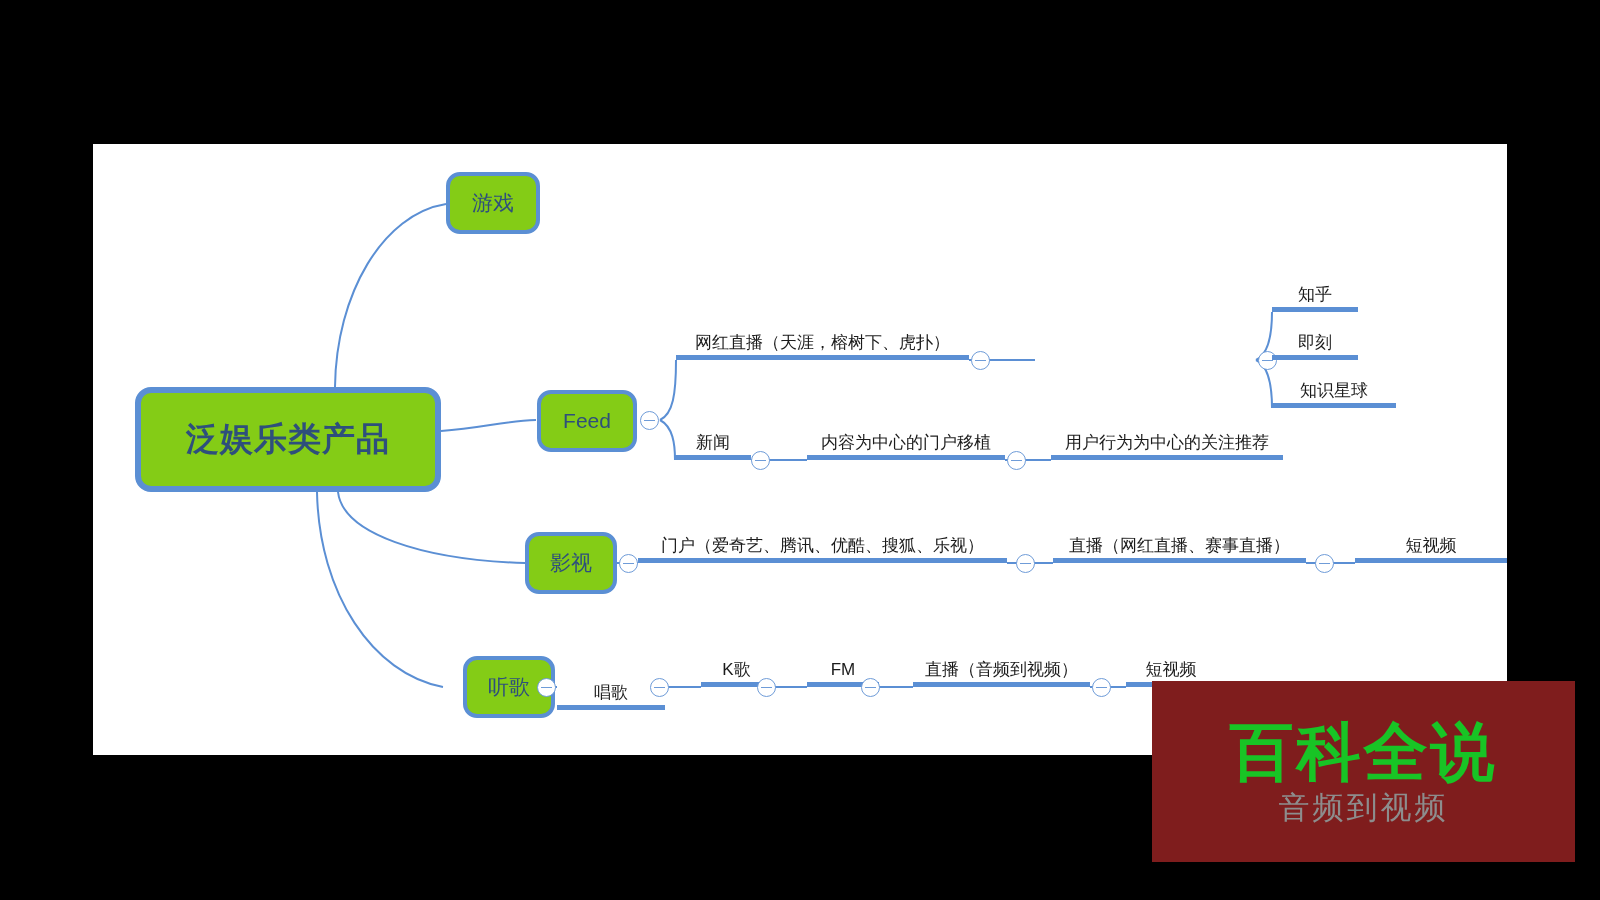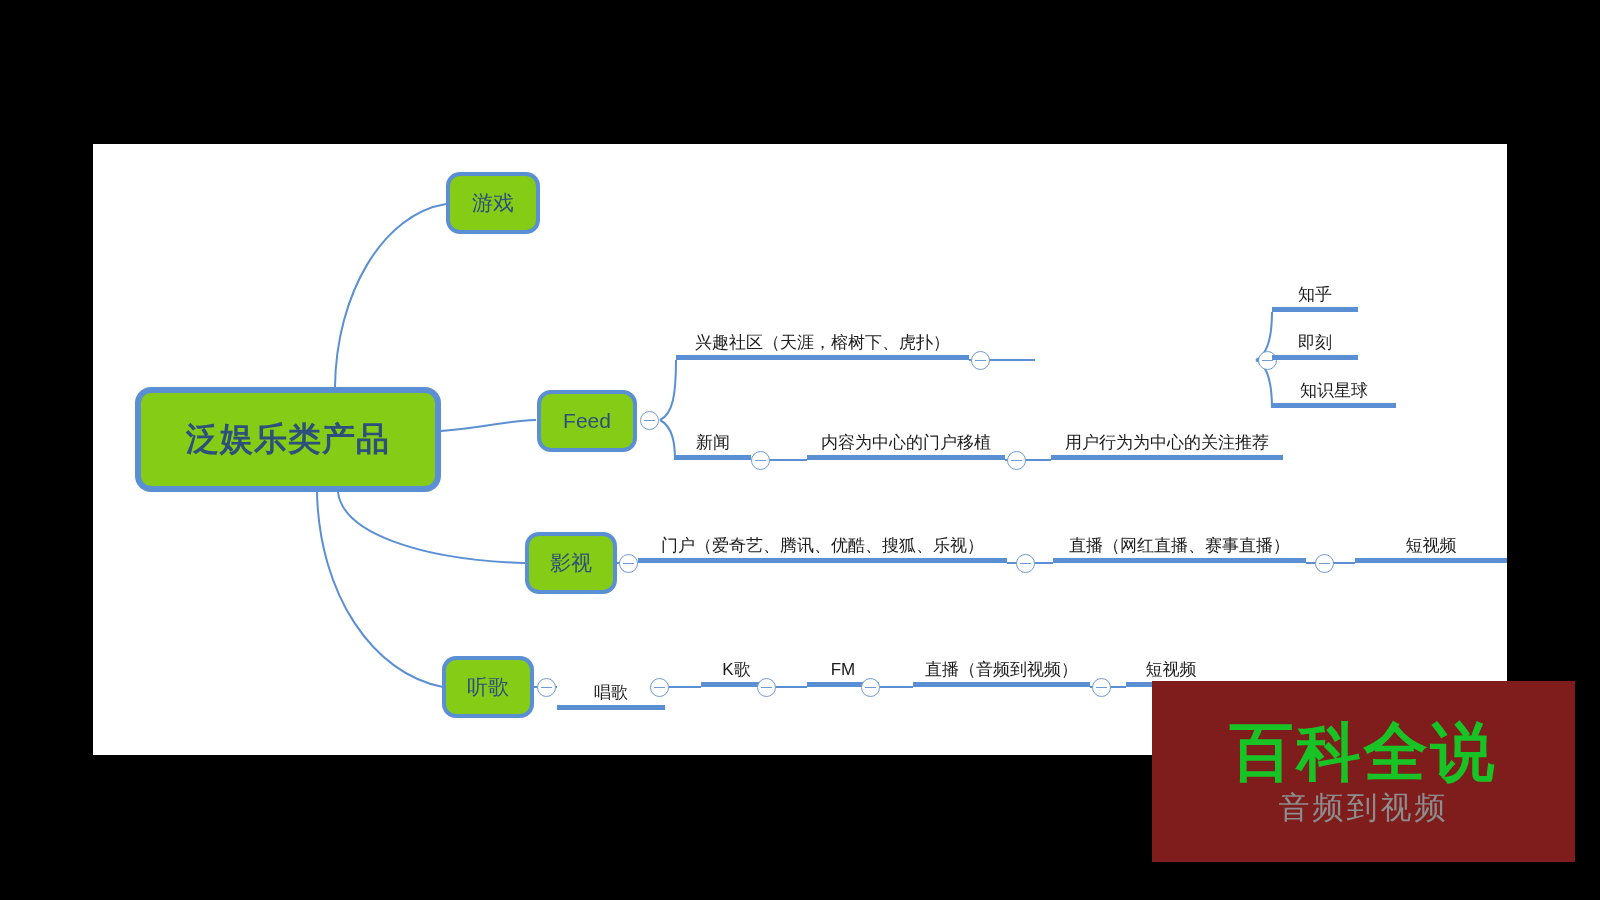--- a/index.html
+++ b/index.html
@@ -195,27 +195,27 @@
     <div class="node-box lvl1" style="left:444px; top:246px; width:100px; height:62px;">
       <span>Feed</span>
     </div>
     <div class="collapse-icon" style="left:547px; top:267px;"></div>
 
     <div class="node-box lvl1" style="left:432px; top:388px; width:92px; height:62px;">
       <span>影视</span>
     </div>
     <div class="collapse-icon" style="left:526px; top:410px;"></div>
 
-    <div class="node-box lvl1" style="left:349px; top:512px; width:92px; height:62px;">
+    <div class="node-box lvl1" style="left:370px; top:512px; width:92px; height:62px;">
       <span>听歌</span>
     </div>
     <div class="collapse-icon" style="left:444px; top:534px;"></div>
 
     <div class="topic" style="left:583px; top:186px; width:293px; height:30px;">
-      <span class="t-label">兴趣社区（天涯，榕树下、虎扑）</span>
+      <span class="t-label">网红直播（天涯，榕树下、虎扑）</span>
       <span class="t-bar"></span>
     </div>
     <div class="collapse-icon" style="left:878px; top:207px;"></div>
 
     <div class="collapse-icon" style="left:1165px; top:207px;"></div>
 
     <div class="topic" style="left:1179px; top:138px; width:86px; height:30px;">
       <span class="t-label">知乎</span>
       <span class="t-bar"></span>
     </div>

